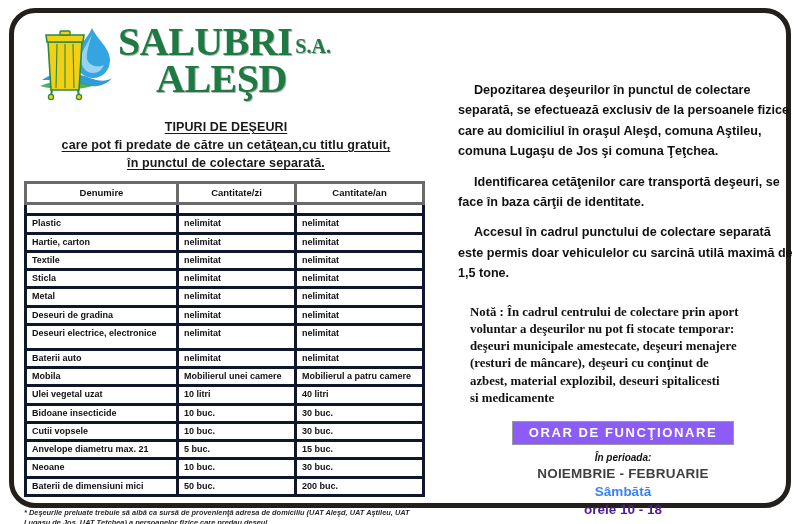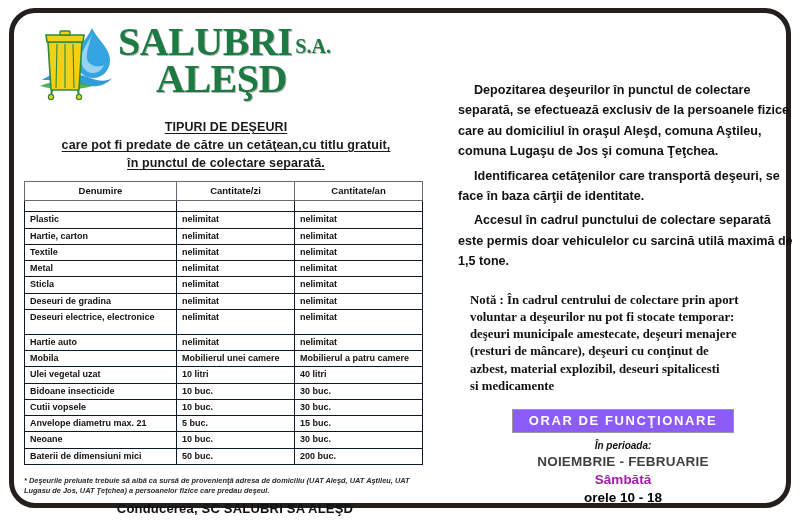--- a/index.html
+++ b/index.html
@@ -91,21 +91,21 @@
     width: 398px;
     border-collapse: collapse;
     table-layout: fixed;
     font-size: 9px;
     color: #111;
   }
   #waste-table col.c1 { width: 152px; }
   #waste-table col.c2 { width: 118px; }
   #waste-table col.c3 { width: 128px; }
   #waste-table th, #waste-table td {
-    border: 1px solid #0f172a;
+    border: 3px solid #0f172a;
     padding: 2px 4px 2px 5px;
     font-weight: bold;
     vertical-align: middle;
     line-height: 1.25;
   }
   #waste-table th {
     text-align: center;
     font-size: 9.5px;
     padding: 3px 2px;
     border-color: #6a6a6a;
@@ -140,21 +140,21 @@
     left: 458px; top: 80px;
     width: 336px;
   }
   .para {
     font-size: 12.6px;
     font-weight: bold;
     line-height: 1.62;
     color: #111;
     text-indent: 16px;
   }
-  .para + .para { margin-top: 4px; }
+  .para + .para { margin-top: 10px; }
 
   #note-block {
     margin-top: 20px;
     font-family: "Liberation Serif", serif;
     font-size: 12.8px;
     font-weight: bold;
     line-height: 1.35;
     color: #111;
     padding-left: 12px;
   }
@@ -188,27 +188,27 @@
     margin-top: 3px;
     font-size: 13.5px;
     font-weight: bold;
     color: #404040;
     letter-spacing: 0.2px;
   }
   #day {
     margin-top: 3px;
     font-size: 13.5px;
     font-weight: bold;
-    color: #a21caf;
+    color: #3b82f6;
   }
   #hours {
     margin-top: 3px;
     font-size: 13.5px;
     font-weight: bold;
-    color: #000000;
+    color: #4c1d95;
   }
 </style>
 </head>
 <body>
 
 <div id="poster">
 
   <div id="frame"></div>
 
   <div id="left-col">
@@ -279,41 +279,41 @@
             <td>Hartie, carton</td>
             <td>nelimitat</td>
             <td>nelimitat</td>
           </tr>
           <tr>
             <td>Textile</td>
             <td>nelimitat</td>
             <td>nelimitat</td>
           </tr>
           <tr>
+            <td>Sticla</td>
+            <td>nelimitat</td>
+            <td>nelimitat</td>
+          </tr>
+          <tr>
             <td>Metal</td>
-            <td>nelimitat</td>
-            <td>nelimitat</td>
-          </tr>
-          <tr>
-            <td>Sticla</td>
             <td>nelimitat</td>
             <td>nelimitat</td>
           </tr>
           <tr>
             <td>Deseuri de gradina</td>
             <td>nelimitat</td>
             <td>nelimitat</td>
           </tr>
           <tr class="twoline">
             <td>Deseuri  electrice, electronice</td>
             <td>nelimitat</td>
             <td>nelimitat</td>
           </tr>
           <tr>
-            <td>Hartie auto</td>
+            <td>Baterii auto</td>
             <td>nelimitat</td>
             <td>nelimitat</td>
           </tr>
           <tr>
             <td>Mobila</td>
             <td>Mobilierul unei camere</td>
             <td>Mobilierul  a patru camere</td>
           </tr>
           <tr>
             <td>Ulei vegetal uzat</td>

